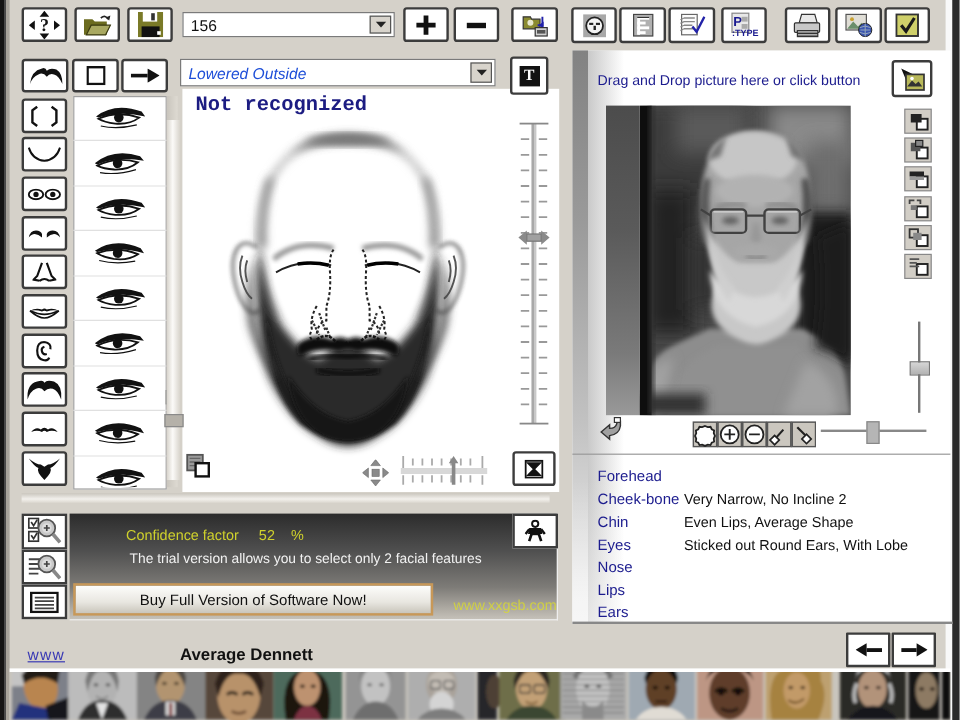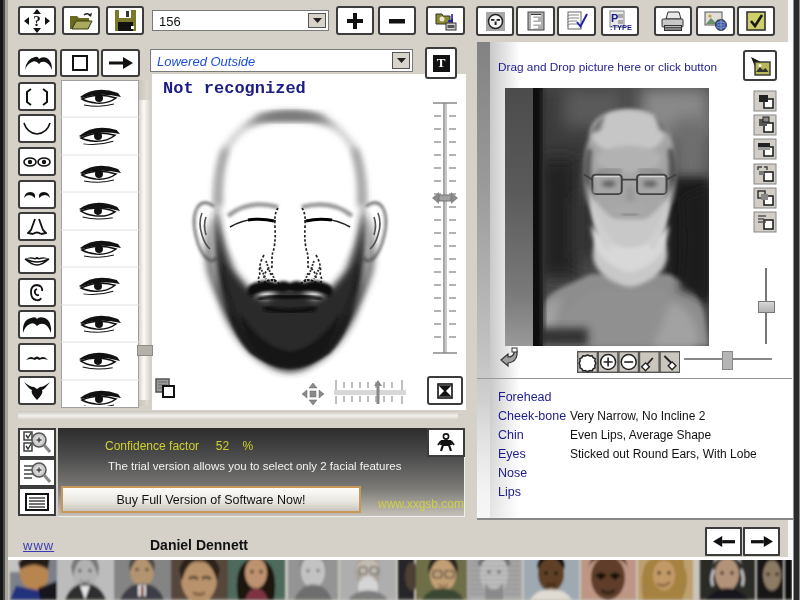--- a/index.html
+++ b/index.html
@@ -514,20 +514,21 @@
 <div class="abs" style="left:722px;top:351px;width:9px;height:17px;background:#b5b5b5;border:1px solid #888;"></div>
 
 <div class="abs" style="left:477px;top:378px;width:315px;height:1px;background:#999;"></div>
 <div class="abs" style="left:498px;top:388px;width:290px;font-size:12.5px;color:#1c1c8e;line-height:18.9px;">
 <div>Forehead</div>
     <div>Cheek-bone</div>
     <div>Chin</div>
     <div>Eyes</div>
     <div>Nose</div>
     <div>Lips</div>
+    <div>Ears</div>
 </div>
 <div class="abs" style="left:570px;top:388px;width:230px;font-size:12px;color:#111;line-height:18.9px;">
     <div>&nbsp;</div>
     <div>Very Narrow, No Incline 2</div>
     <div>Even Lips, Average Shape</div>
     <div>Sticked out Round Ears, With Lobe</div>
 </div>
 <div class="abs" style="left:477px;top:518px;width:317px;height:2px;background:#888;"></div>
 
 <div class="btn" style="left:705px;top:527px;width:37px;height:29px;border-radius:1px;">
@@ -582,21 +583,21 @@
 <svg width="18" height="20" viewBox="0 0 18 20">
 <circle cx="9" cy="3.5" r="2.6" fill="none" stroke="#111" stroke-width="1.6"></circle>
 <path d="M4 7 h10 l1 5 h-12 Z" fill="#111"></path>
 <path d="M4 8 l-3 4 M14 8 l3 4" stroke="#111" stroke-width="2"></path>
 <path d="M6 12 l-2 6 M12 12 l2 6" stroke="#111" stroke-width="2.2"></path>
 <rect x="5" y="7" width="8" height="6" fill="#111"></rect>
 </svg>
 </div>
 
 <div class="abs" style="left:23px;top:538px;font-size:13px;color:#3b3bb4;text-decoration:underline;letter-spacing:1px;">www</div>
-<div class="abs" style="left:150px;top:537px;font-size:14px;font-weight:bold;color:#111;">Daniel Dennett</div>
+<div class="abs" style="left:150px;top:537px;font-size:14px;font-weight:bold;color:#111;">Average Dennett</div>
 
 <div class="abs" style="left:8px;top:557px;width:784px;height:3px;background:#fff;"></div>
 <div class="abs" style="left:8px;top:560px;width:784px;height:40px;background:#c9c5bd;"></div>
 <svg class="abs" style="left:8px;top:560px;" width="784" height="40" viewBox="0 0 784 40">
 <defs>
       <clipPath id="cpA">
         <rect x="0" y="0" width="784" height="40"></rect>
       </clipPath>
 <filter id="sbl" x="-20%" y="-20%" width="140%" height="140%">
         <feGaussianBlur stdDeviation="1.2"></feGaussianBlur>

